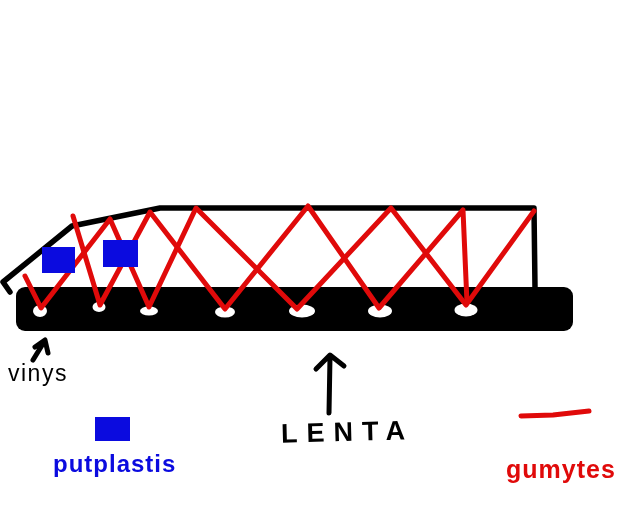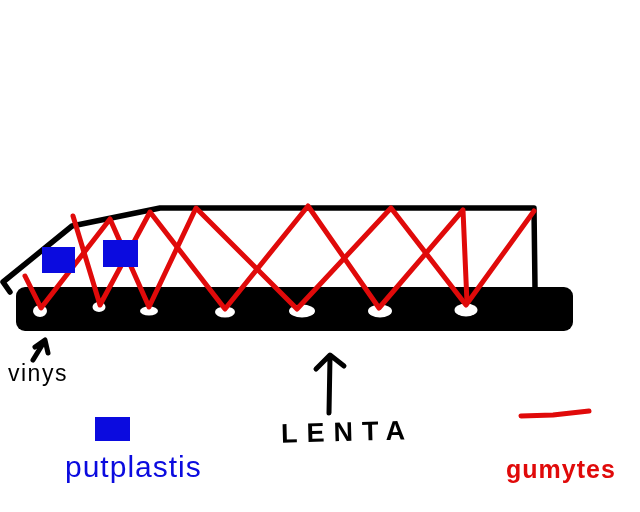--- a/index.html
+++ b/index.html
@@ -9,21 +9,21 @@
     font-family:"Liberation Sans", sans-serif;
   }
   .canvas svg{position:absolute;left:0;top:0;}
   .ink-stroke{stroke:var(--ink,#000);fill:none;}
   .red-stroke{stroke:var(--red,#e00a0a);fill:none;}
   .ink-fill{fill:var(--ink,#000);}
   .blue-fill{fill:var(--blue,#0b0bdf);}
   .hole{fill:var(--background,#fff);}
   .label{position:absolute;line-height:1;white-space:nowrap;}
   .label-vinys{left:8px;top:362px;font-size:23px;letter-spacing:1.5px;color:var(--ink,#000);}
-  .label-putplastis{left:53px;top:452px;font-size:30px;font-weight:400;letter-spacing:1px;color:var(--blue,#0b0bdf);margin-left:12px;}
+  .label-putplastis{left:53px;top:452px;font-size:24px;font-weight:700;letter-spacing:1px;color:var(--blue,#0b0bdf);}
   .label-lenta{left:281px;top:419px;font-size:27px;font-weight:700;letter-spacing:9px;color:var(--ink,#000);transform:rotate(-1.5deg);}
   .label-gumytes{left:466px;top:457px;font-size:25px;font-weight:600;letter-spacing:1px;color:var(--red,#e00a0a);margin-left:40px;}
 </style>
 </head>
 <body>
 
 <div class="canvas">
 
   <svg width="640" height="512" viewBox="0 0 640 512">
 

